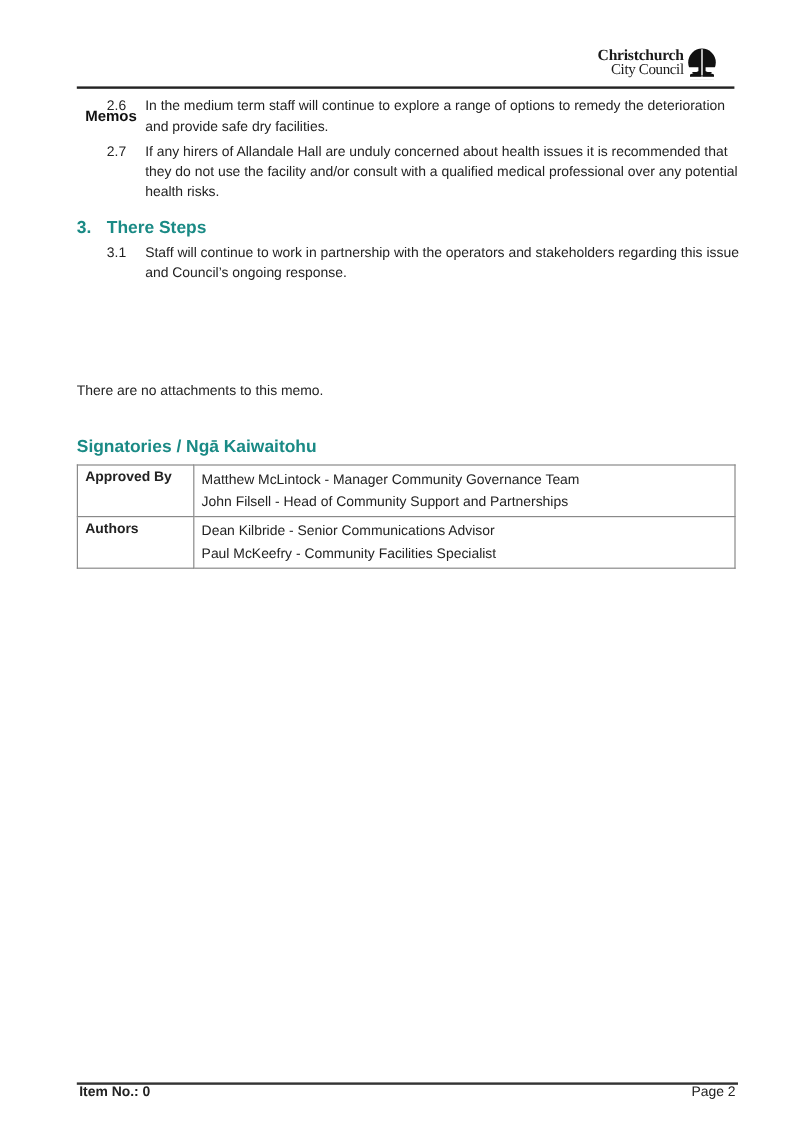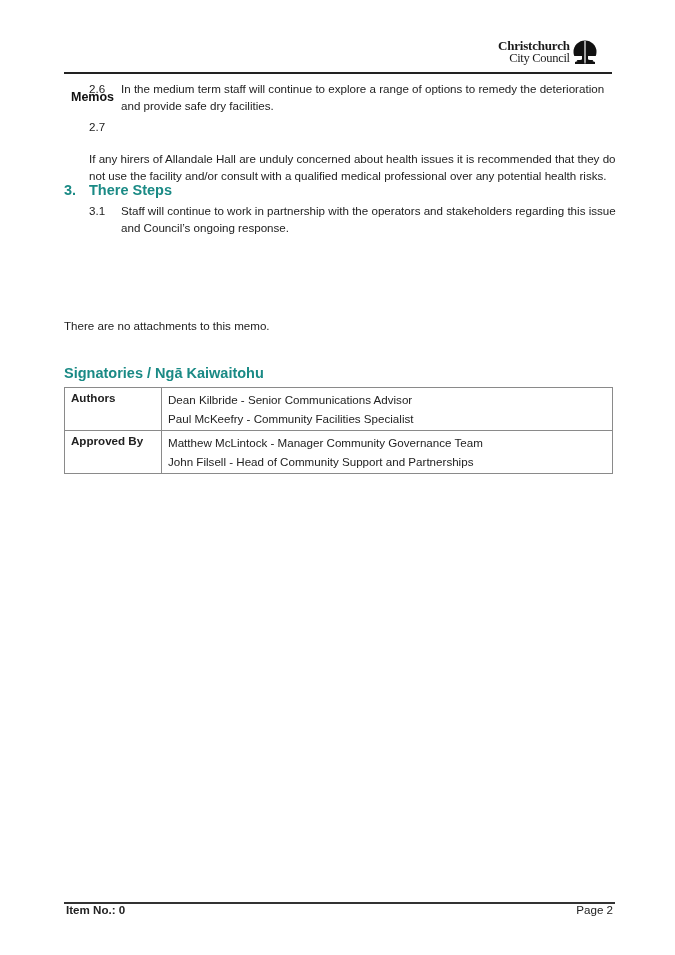--- a/index.html
+++ b/index.html
@@ -104,51 +104,51 @@
       <path d="M2 22 L10 19 L12 25 L14 19 L22 22 L22 26 L2 26 Z" fill="#111"></path>
       <rect x="0" y="24" width="24" height="2" fill="#fff"></rect>
     </svg>
   </div>
   <div class="header-rule"></div>
 
   <div class="para" style="top:81px;">
     <span class="num">2.6</span>
     <span class="txt">In the medium term staff will continue to explore a range of options to remedy the deterioration and provide safe dry facilities.</span>
   </div>
-  <div class="para" style="top:119px;flex-direction:column;">
+  <div class="para" style="top:119px;">
     <span class="num">2.7</span>
     <span class="txt">If any hirers of Allandale Hall are unduly concerned about health issues it is recommended that they do not use the facility and/or consult with a qualified medical professional over any potential health risks.</span>
   </div>
 
   <div class="h-section" style="top:182px;">
     <span class="num">3.</span>
     <span>There Steps</span>
   </div>
   <div class="para" style="top:203px;">
     <span class="num">3.1</span>
     <span class="txt">Staff will continue to work in partnership with the operators and stakeholders regarding this issue and Council’s ongoing response.</span>
   </div>
 
   <div class="body-text" style="top:319px;">There are no attachments to this memo.</div>
 
   <div class="h-plain" style="top:365px;">Signatories / Ngā Kaiwaitohu</div>
   <table class="sig-table">
     <tbody>
         <tr>
+      <td class="role">Approved By</td>
+      <td>
+        <div class="line">Matthew McLintock - Manager Community Governance Team</div>
+        <div class="line">John Filsell - Head of Community Support and Partnerships</div>
+      </td>
+    </tr>
+    <tr>
       <td class="role">Authors</td>
       <td>
         <div class="line">Dean Kilbride - Senior Communications Advisor</div>
         <div class="line">Paul McKeefry - Community Facilities Specialist</div>
-      </td>
-    </tr>
-    <tr>
-      <td class="role">Approved By</td>
-      <td>
-        <div class="line">Matthew McLintock - Manager Community Governance Team</div>
-        <div class="line">John Filsell - Head of Community Support and Partnerships</div>
       </td>
     </tr>
   </tbody>
     </table>
 
   <div class="footer-rule"></div>
   <div class="footer-left">Item No.: 0</div>
   <div class="footer-right">Page 2</div>
 
 </div>

